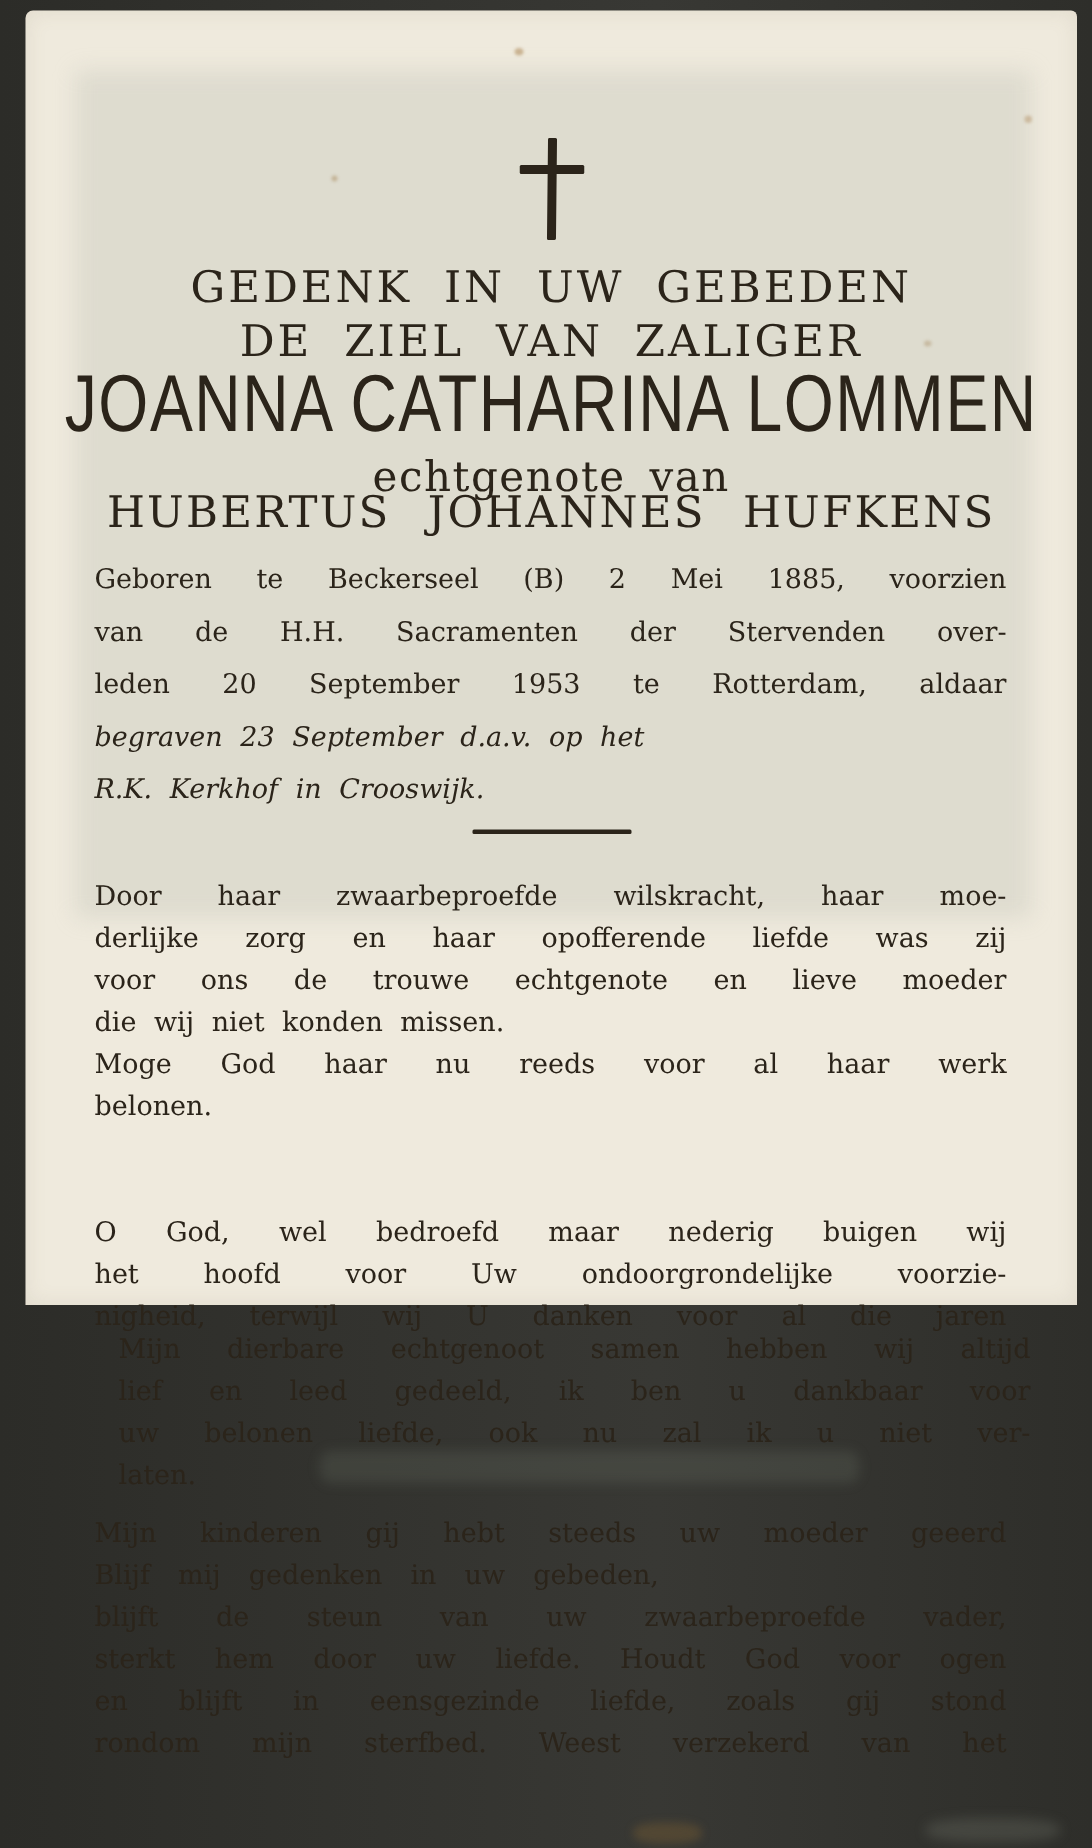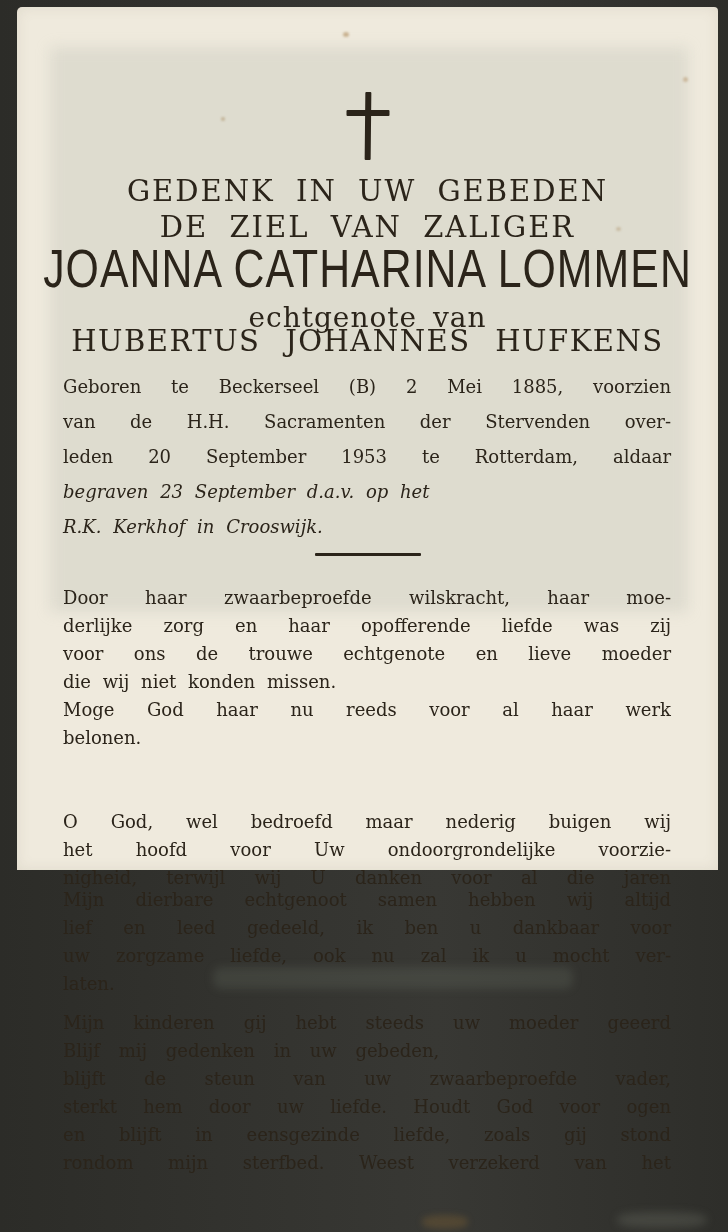--- a/index.html
+++ b/index.html
@@ -90,21 +90,21 @@
   .spouse{
     top:316px;
     font-size:29px; line-height:36px;
     letter-spacing:1.5px; word-spacing:14px;
   }
   .vitals{ top:362px; }
   .vitals .line{ line-height:35px; }
   .para .line{ line-height:28px; }
   .p2{ top:577px; }
   .p3{ top:757px;margin-top:44px; }
-  .p4{ top:879px; }
+  .p4{ top:879px;margin-left:16px; }
   .p5{ top:1002px; }
   .line{ font-size:18px; }
   .j{ text-align:justify; text-align-last:justify; }
   .c{ word-spacing:6px;font-style:italic; }
   .l{ text-align:left; word-spacing:6px; }
   .lw{ text-align:left; word-spacing:13px; }
 
   .divider{
     position:absolute;
     left:50%; top:546px;
@@ -192,21 +192,21 @@
     <div class="line j">O God, wel bedroefd maar nederig buigen wij</div>
     <div class="line j">het hoofd voor Uw ondoorgrondelijke voorzie-</div>
     <div class="line j">nigheid, terwijl wij U danken voor al die jaren</div>
   </div>
 
   <div class="ghost-smudge"></div>
 
   <div class="block para p4">
     <div class="line j">Mijn dierbare echtgenoot samen hebben wij altijd</div>
     <div class="line j">lief en leed gedeeld, ik ben u  dankbaar voor</div>
-    <div class="line j">uw zorgzame liefde, ook nu zal ik u mocht ver-</div>
+    <div class="line j">uw belonen liefde, ook nu zal ik u niet ver-</div>
     <div class="line l">laten.</div>
   </div>
 
   <div class="block para p5">
     <div class="line j">Mijn kinderen gij hebt steeds uw moeder geeerd</div>
     <div class="line lw">Blijf mij gedenken in uw gebeden,</div>
     <div class="line j">blijft de steun van uw zwaarbeproefde vader,</div>
     <div class="line j">sterkt hem door uw liefde. Houdt God voor ogen</div>
     <div class="line j">en blijft in eensgezinde liefde, zoals gij stond</div>
     <div class="line j">rondom mijn sterfbed. Weest verzekerd van het</div>

